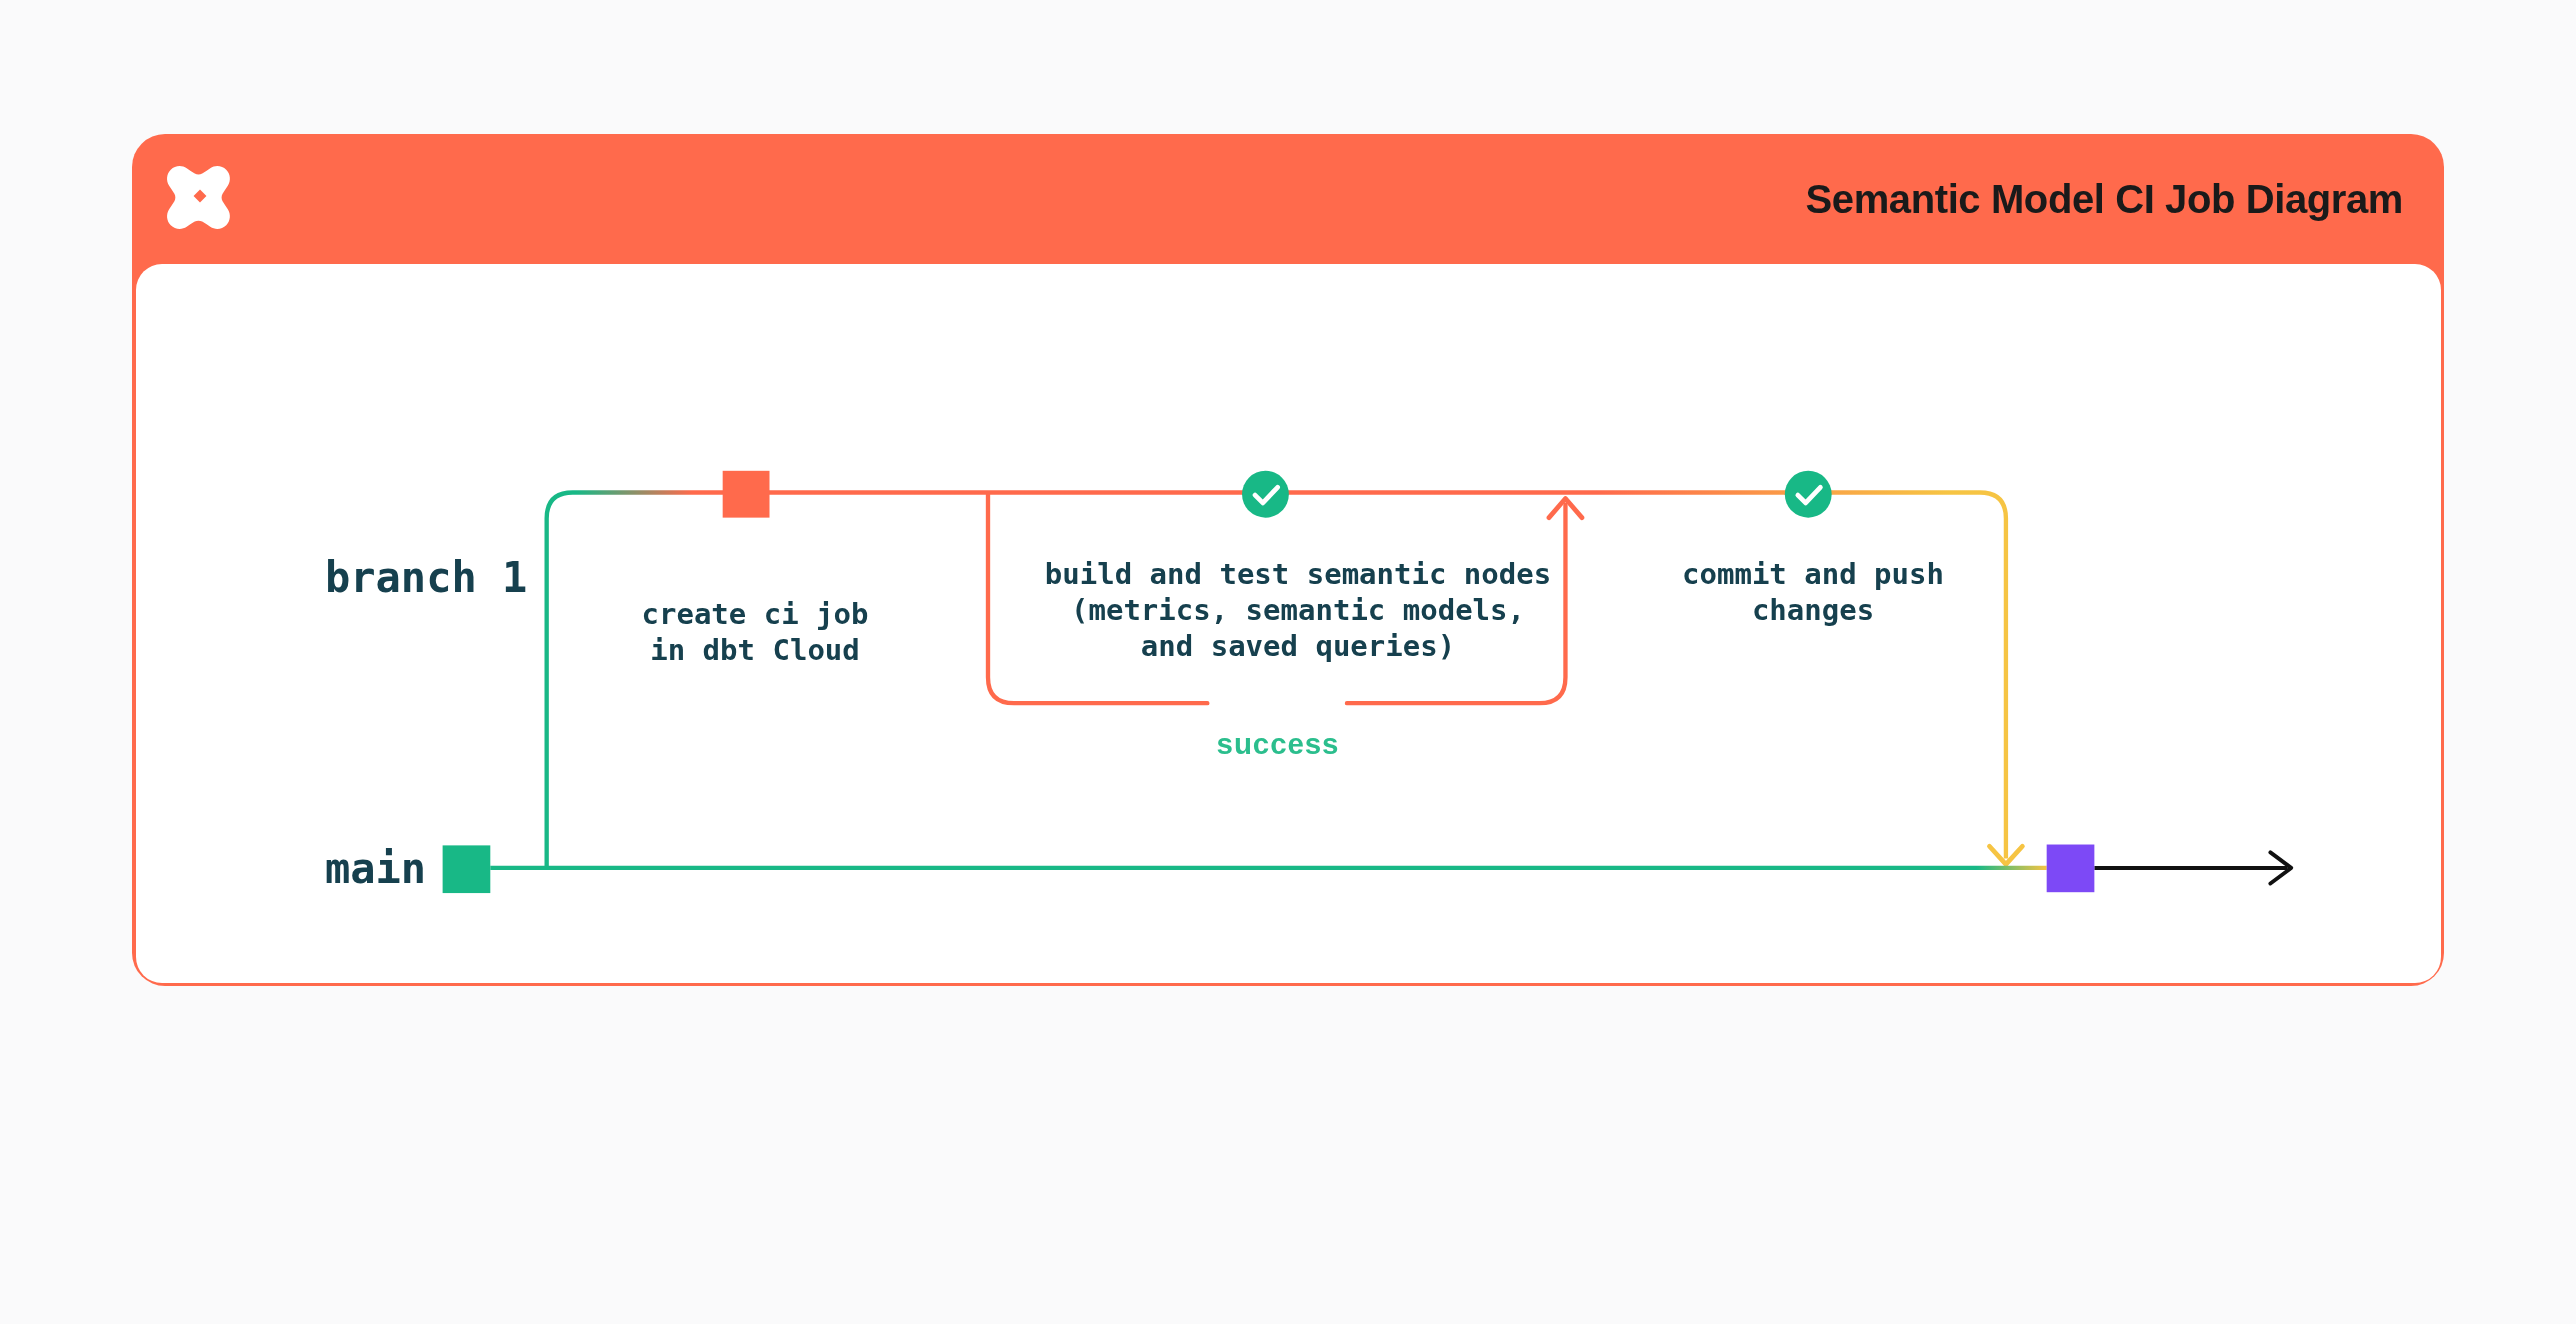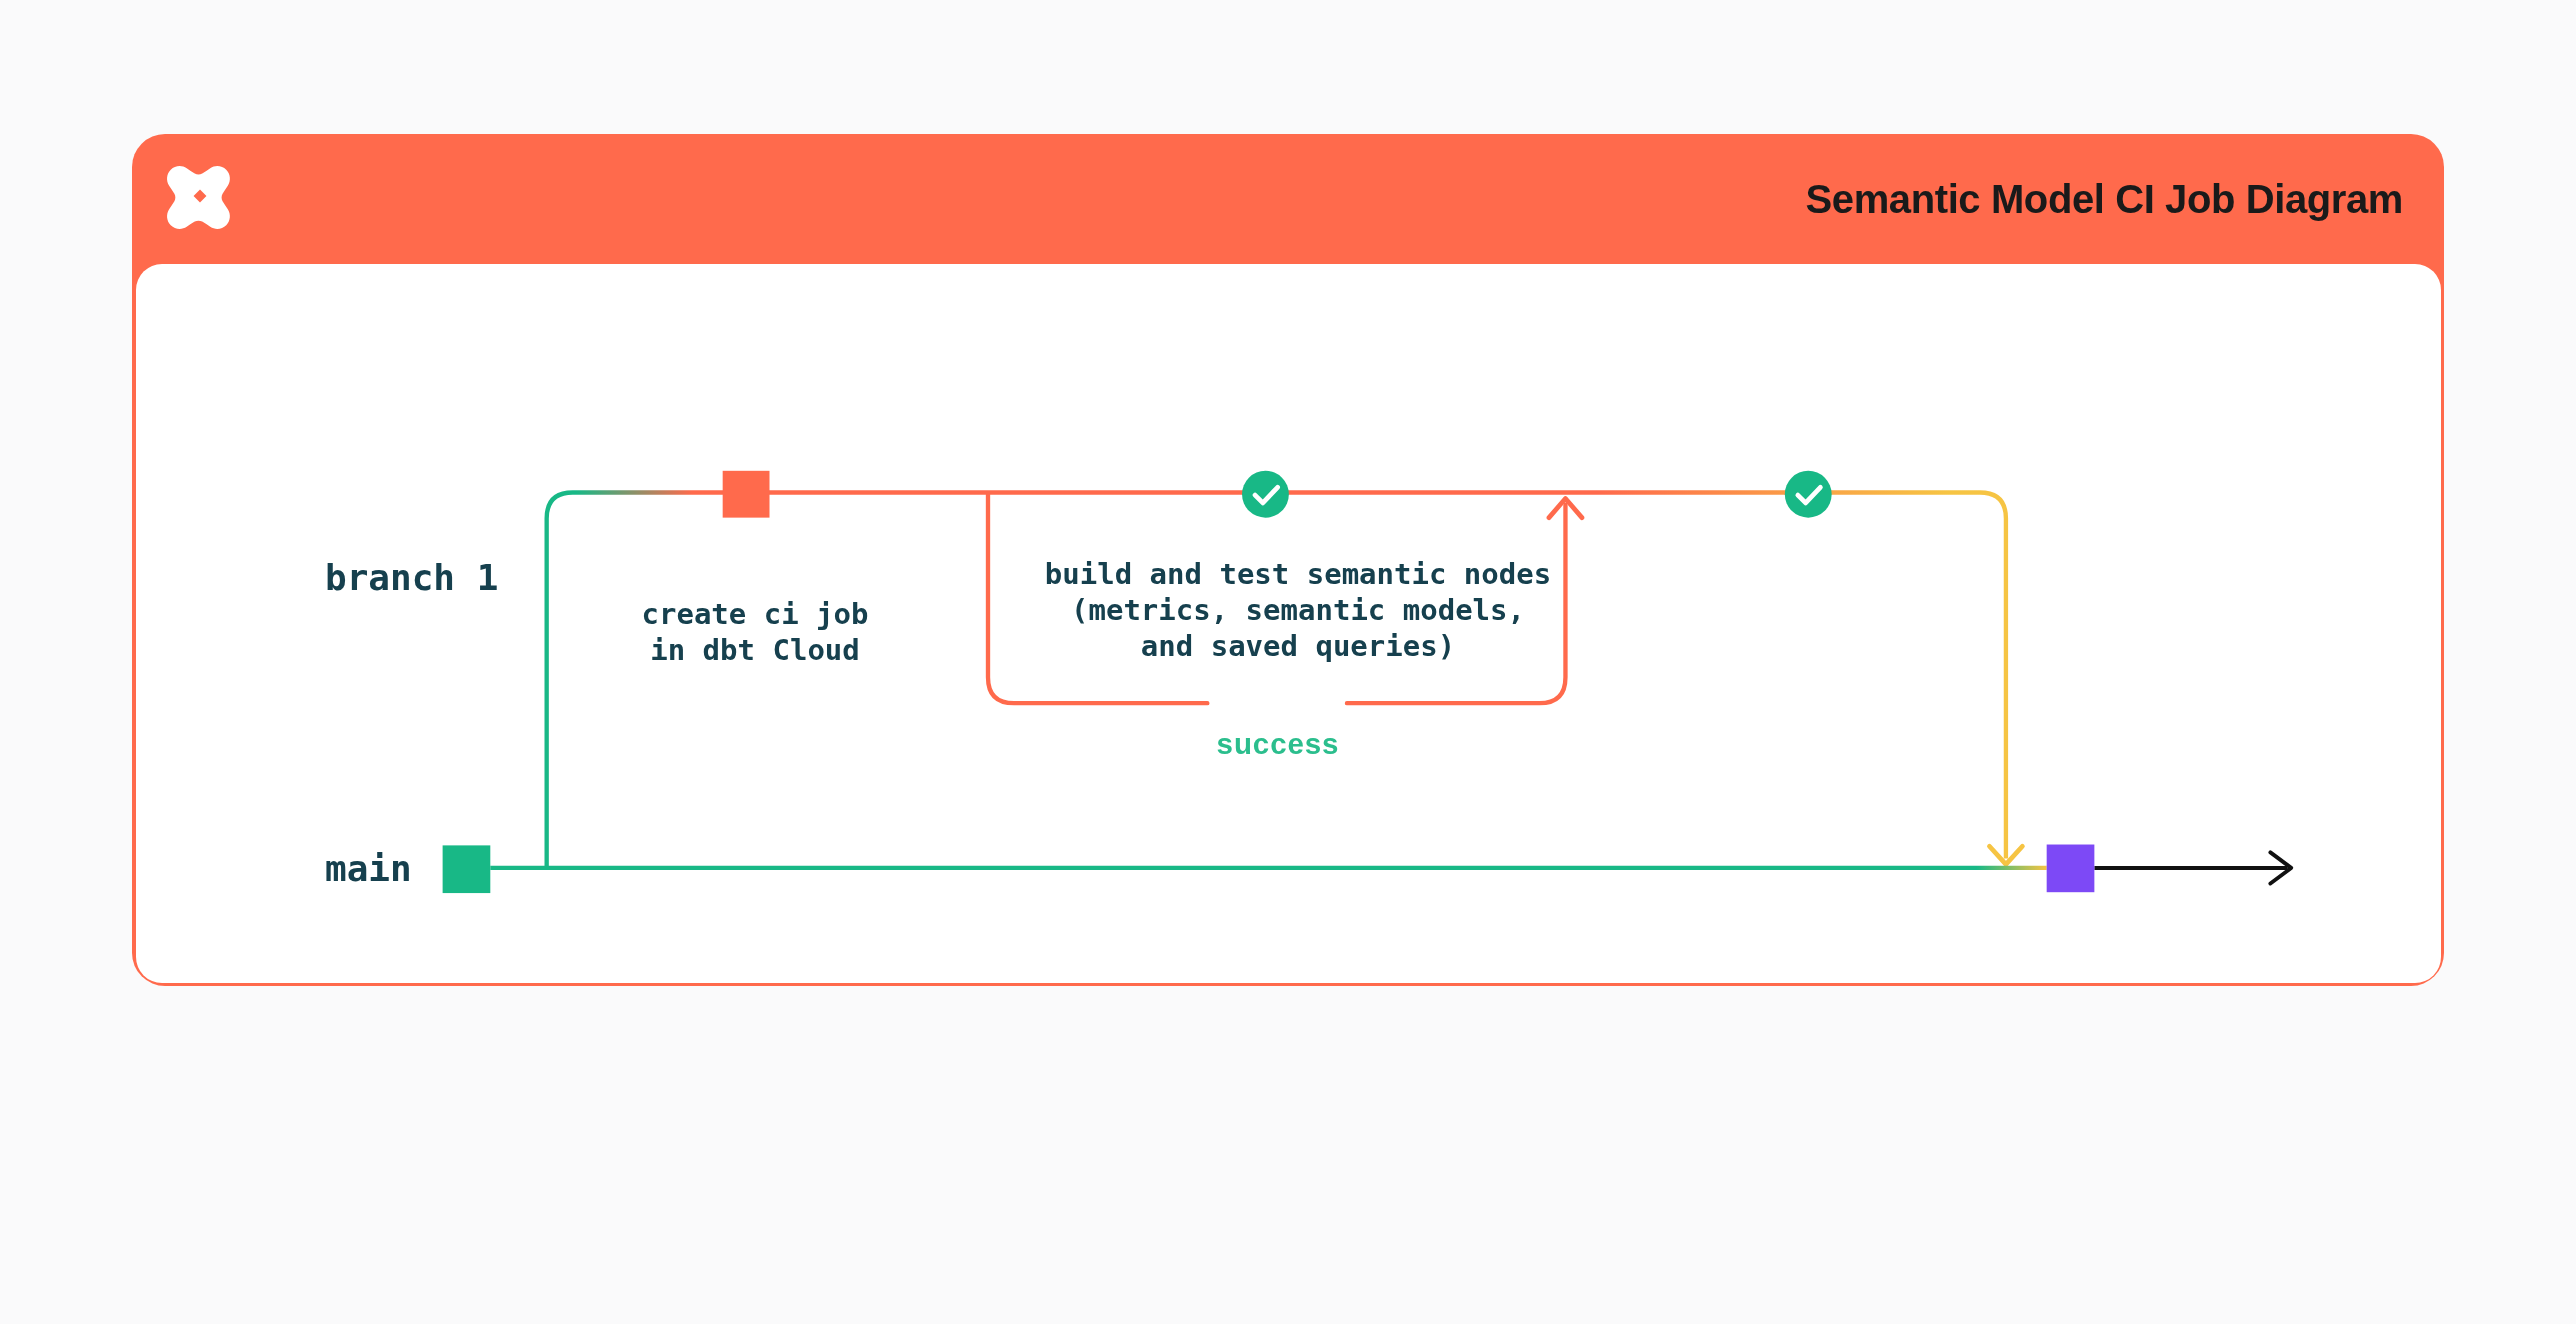--- a/index.html
+++ b/index.html
@@ -14,21 +14,21 @@
     background:var(--orange);border-radius:33px;}
   .card-header{position:absolute;left:0;top:0;right:0;height:130px;}
   .card-body{position:absolute;left:3.5px;right:3.5px;top:130px;bottom:3.5px;
     background:var(--card-bg);border-radius:26px;}
   .logo{position:absolute;left:29.5px;top:24px;width:76px;height:76px;}
   .title{position:absolute;right:41px;top:0;height:130px;display:flex;align-items:center;
     font-family:"Liberation Sans",sans-serif;font-weight:700;font-size:40px;
     letter-spacing:-0.4px;color:var(--title-ink);}
   .overlay{position:absolute;left:0;top:0;width:2576px;height:1324px;pointer-events:none;}
   .label{position:absolute;color:var(--ink);font-weight:700;white-space:pre-line;}
-  .branch-name{font-size:36px;line-height:52px;}
+  .branch-name{font-size:42px;line-height:52px;}
   .node-label{font-size:29px;line-height:36px;text-align:center;transform:translateX(-50%);}
   .success-label{font-family:"Liberation Sans",sans-serif;font-size:29.5px;line-height:35px;
     font-weight:700;color:var(--success-green);text-align:center;transform:translateX(-50%);
     letter-spacing:0.9px;margin-top:40px;}
   .stroke-orange{stroke:var(--orange);} .stroke-yellow{stroke:var(--yellow);}
   .stroke-black{stroke:var(--arrow-black);}
   .fill-orange{fill:var(--orange);} .fill-teal{fill:var(--teal);} .fill-purple{fill:var(--purple);}
 </style>
 </head>
 <body>
@@ -89,16 +89,18 @@
   </svg>
 
   <div class="label branch-name" style="left:325px;top:552px;">branch 1</div>
   <div class="label branch-name" style="left:325px;top:843px;">main</div>
 
   <div class="label node-label" style="left:755px;top:556px;margin-top:40px;">create ci job
 in dbt Cloud</div>
   <div class="label node-label" style="left:1298px;top:556px;text-align:center;">build and test semantic nodes
 (metrics, semantic models,
 and saved queries)</div>
+  <div class="label node-label" style="left:1813px;top:556px;">commit and push
+changes</div>
   <div class="label success-label" style="left:1278px;top:686px;">success</div>
 
 </div>
 
 
 </body></html>

